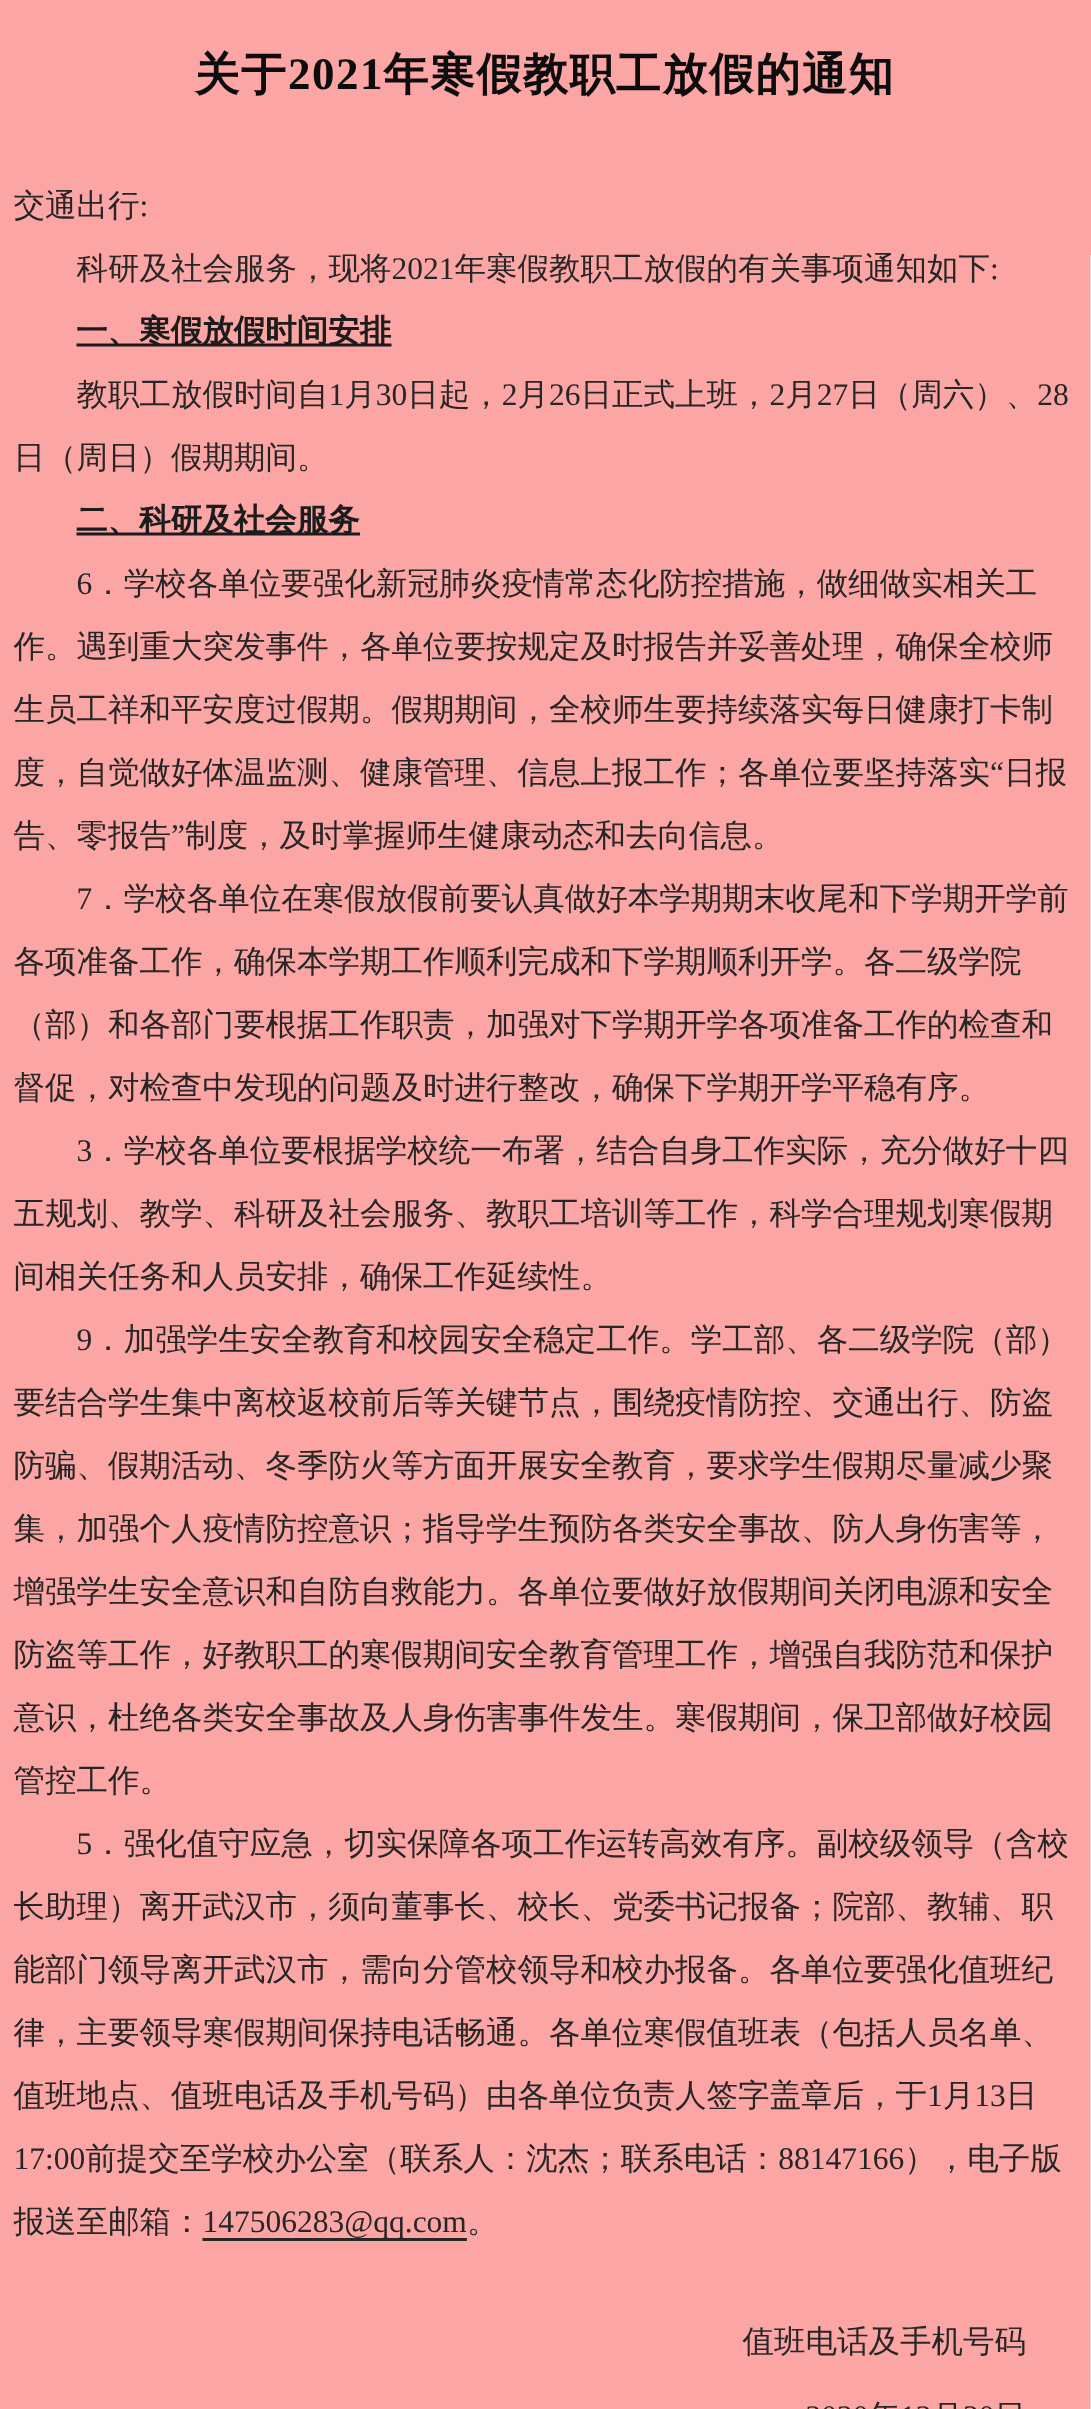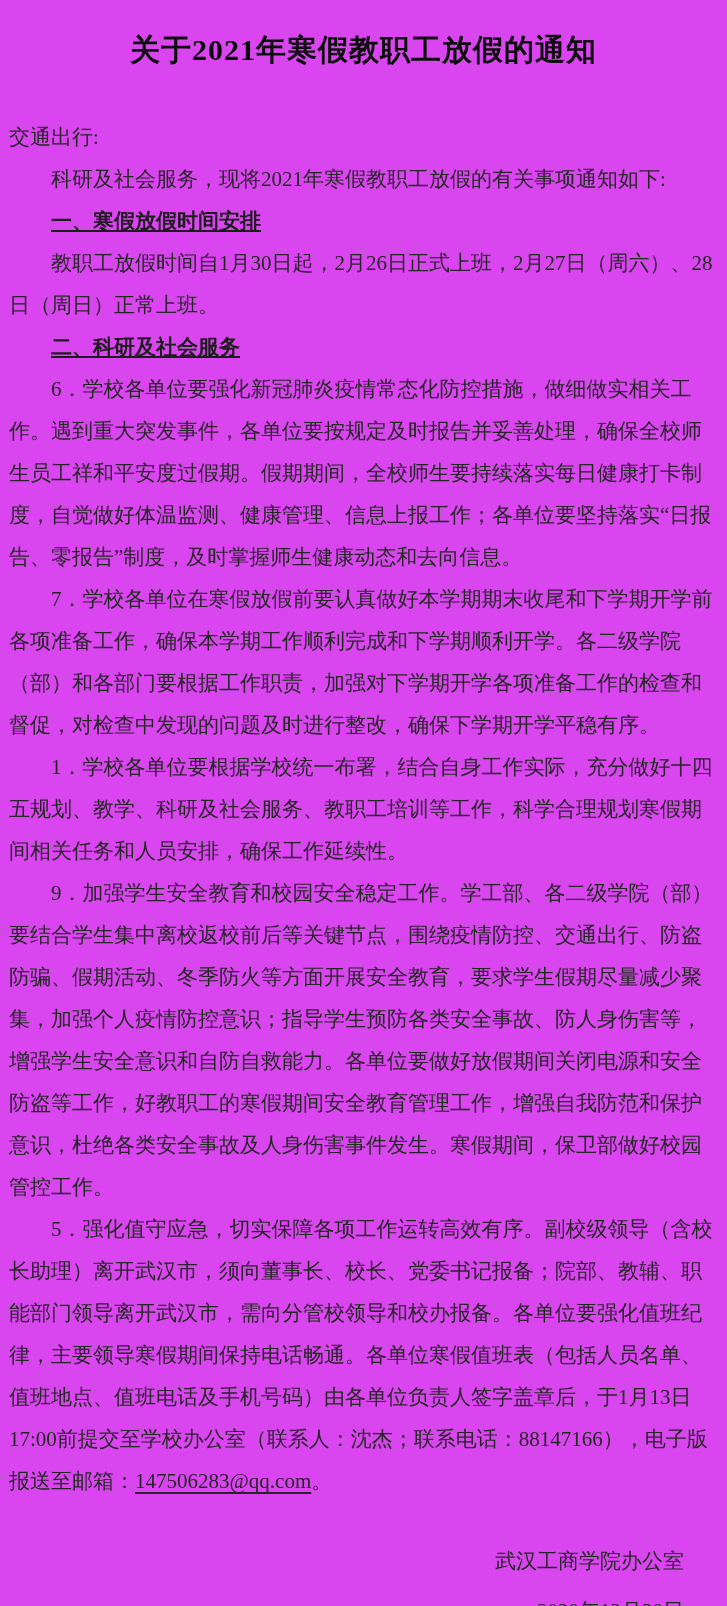--- a/index.html
+++ b/index.html
@@ -4,21 +4,21 @@
 <style>
   html, body {
     margin: 0;
     padding: 0;
     background: #ffffff;
   }
   .page {
     position: relative;
     width: 727px;
     height: 1606px;
-    background: #d946ef;
+    background: #fca5a5;
     overflow: hidden;
     font-family: "Liberation Serif", "DejaVu Serif", serif;
     color: #262626;
     box-sizing: border-box;
     padding: 16px 9px 0 9px;
   }
   .doc-title {
     margin: 12px 0 44px 0;
     text-align: center;
     font-size: 30px;
@@ -70,34 +70,34 @@
   <h1 class="doc-title">关于2021年寒假教职工放假的通知</h1>
 
   <div class="body-text">
 
     <p class="salutation">交通出行:</p>
 
     <p class="para">科研及社会服务，现将2021年寒假教职工放假的有关事项通知如下:</p>
 
     <p class="section-heading">一、寒假放假时间安排</p>
 
-    <p class="para">教职工放假时间自1月30日起，2月26日正式上班，2月27日（周六）、28日（周日）正常上班。</p>
+    <p class="para">教职工放假时间自1月30日起，2月26日正式上班，2月27日（周六）、28日（周日）假期期间。</p>
 
     <p class="section-heading">二、科研及社会服务</p>
 
     <p class="para">6．学校各单位要强化新冠肺炎疫情常态化防控措施，做细做实相关工作。遇到重大突发事件，各单位要按规定及时报告并妥善处理，确保全校师生员工祥和平安度过假期。假期期间，全校师生要持续落实每日健康打卡制度，自觉做好体温监测、健康管理、信息上报工作；各单位要坚持落实“日报告、零报告”制度，及时掌握师生健康动态和去向信息。</p>
 
     <p class="para">7．学校各单位在寒假放假前要认真做好本学期期末收尾和下学期开学前各项准备工作，确保本学期工作顺利完成和下学期顺利开学。各二级学院（部）和各部门要根据工作职责，加强对下学期开学各项准备工作的检查和督促，对检查中发现的问题及时进行整改，确保下学期开学平稳有序。</p>
 
-    <p class="para">1．学校各单位要根据学校统一布署，结合自身工作实际，充分做好十四五规划、教学、科研及社会服务、教职工培训等工作，科学合理规划寒假期间相关任务和人员安排，确保工作延续性。</p>
+    <p class="para">3．学校各单位要根据学校统一布署，结合自身工作实际，充分做好十四五规划、教学、科研及社会服务、教职工培训等工作，科学合理规划寒假期间相关任务和人员安排，确保工作延续性。</p>
 
     <p class="para">9．加强学生安全教育和校园安全稳定工作。学工部、各二级学院（部）要结合学生集中离校返校前后等关键节点，围绕疫情防控、交通出行、防盗防骗、假期活动、冬季防火等方面开展安全教育，要求学生假期尽量减少聚集，加强个人疫情防控意识；指导学生预防各类安全事故、防人身伤害等，增强学生安全意识和自防自救能力。各单位要做好放假期间关闭电源和安全防盗等工作，好教职工的寒假期间安全教育管理工作，增强自我防范和保护意识，杜绝各类安全事故及人身伤害事件发生。寒假期间，保卫部做好校园管控工作。</p>
 
     <p class="para"><span>5．强化值守应急，切实保障各项工作运转高效有序。副校级领导（含校长助理）离开武汉市，须向董事长、校长、党委书记报备；院部、教辅、职能部门领导离开武汉市，需向分管校领导和校办报备。各单位要强化值班纪律，主要领导寒假期间保持电话畅通。各单位寒假值班表（包括人员名单、值班地点、值班电话及手机号码）由各单位负责人签字盖章后，于1月13日17:00前提交至学校办公室（联系人：沈杰；联系电话：88147166），电子版报送至邮箱：</span><a class="email">147506283@qq.com</a><span>。</span></p>
 
   </div>
 
   <div class="closing">
-    <p>武汉工商学院办公室</p>
+    <p>值班电话及手机号码</p>
     <p>2020年12月30日</p>
   </div>
 
 </div>
 
 </body></html>

